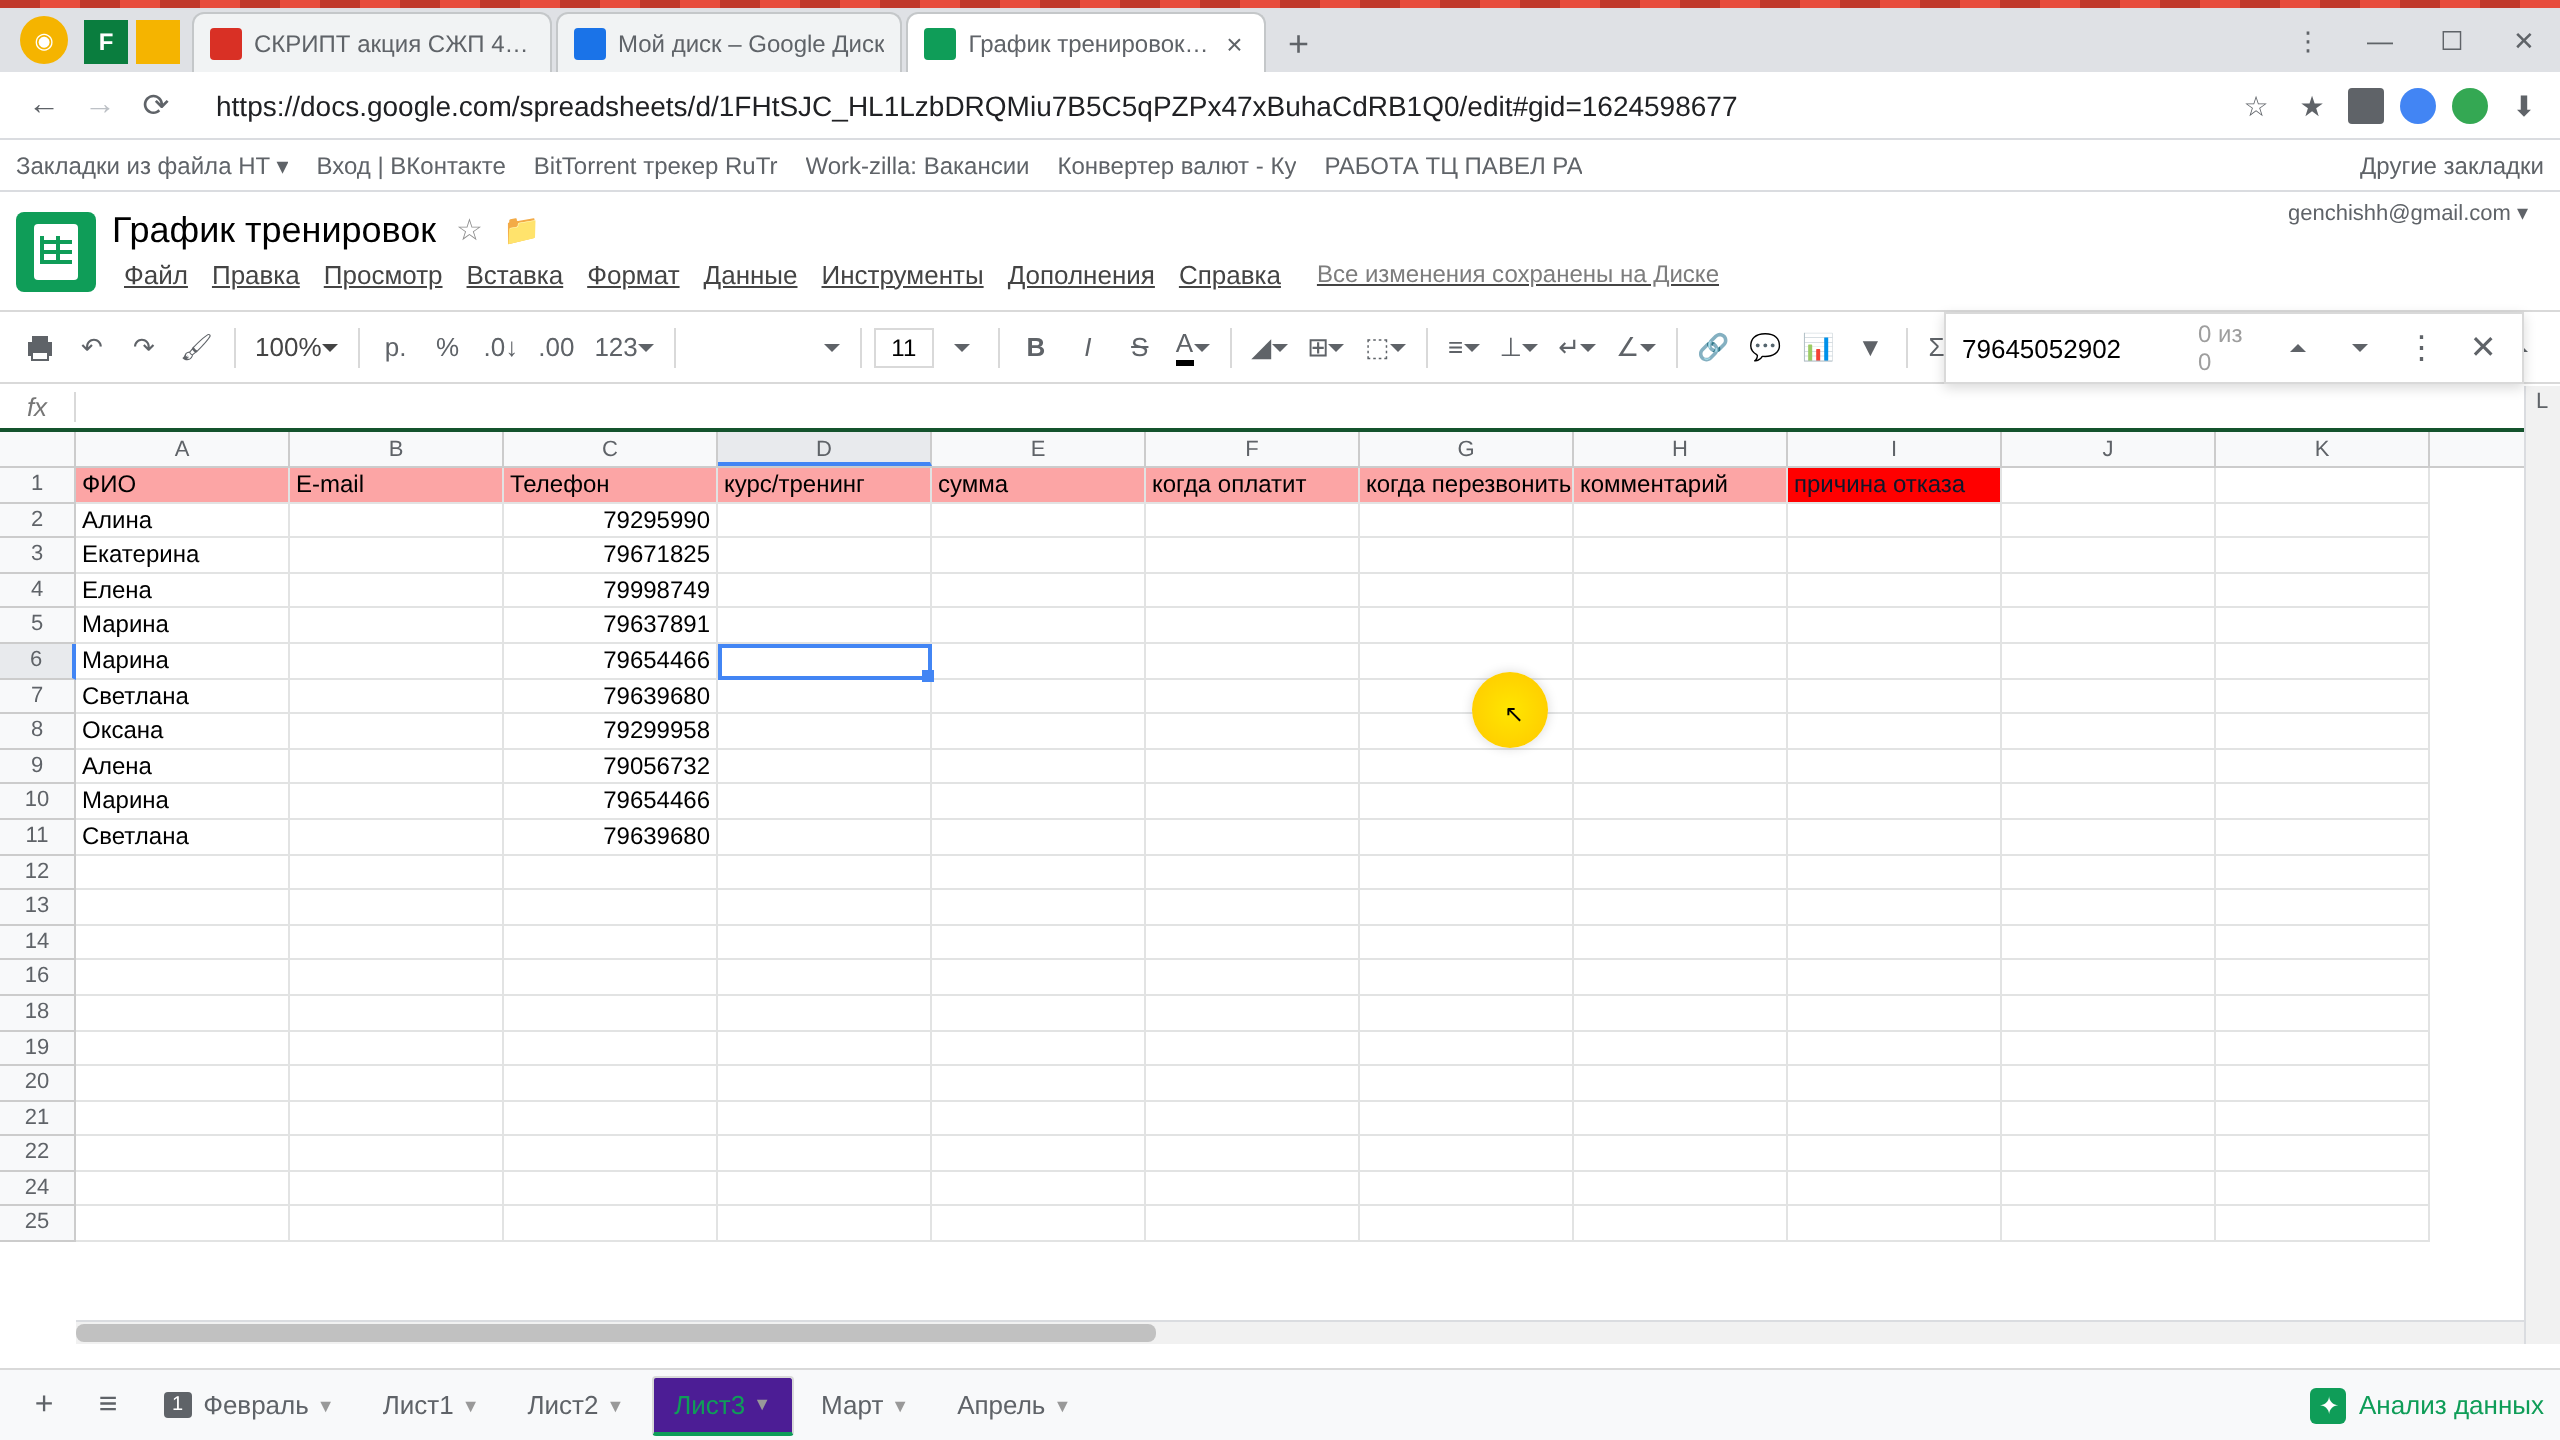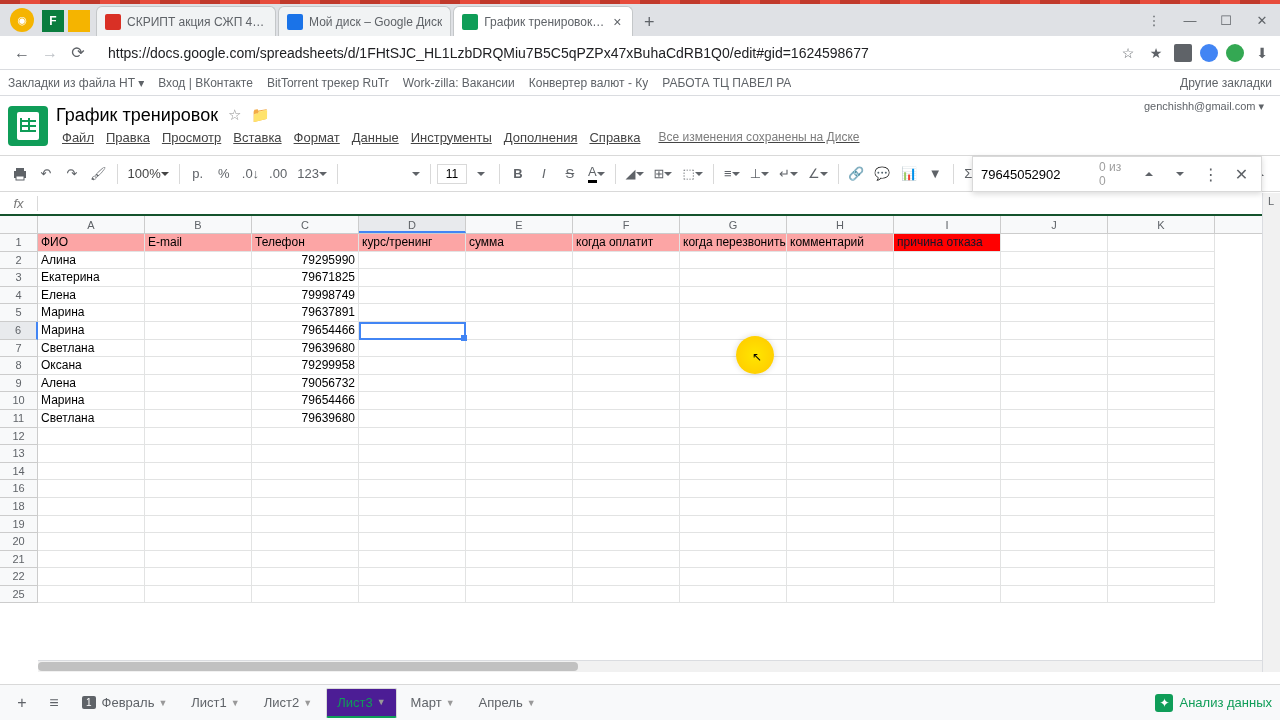--- a/index.html
+++ b/index.html
@@ -549,20 +549,34 @@
         <div class="cell col-D"></div>
         <div class="cell col-E"></div>
         <div class="cell col-F"></div>
         <div class="cell col-G"></div>
         <div class="cell col-H"></div>
         <div class="cell col-I"></div>
         <div class="cell col-J"></div>
         <div class="cell col-K"></div>
       </div>
       <div class="row">
+        <div class="row-h">24</div>
+        <div class="cell col-A"></div>
+        <div class="cell col-B"></div>
+        <div class="cell col-C"></div>
+        <div class="cell col-D"></div>
+        <div class="cell col-E"></div>
+        <div class="cell col-F"></div>
+        <div class="cell col-G"></div>
+        <div class="cell col-H"></div>
+        <div class="cell col-I"></div>
+        <div class="cell col-J"></div>
+        <div class="cell col-K"></div>
+      </div>
+      <div class="row">
         <div class="row-h">25</div>
         <div class="cell col-A"></div>
         <div class="cell col-B"></div>
         <div class="cell col-C"></div>
         <div class="cell col-D"></div>
         <div class="cell col-E"></div>
         <div class="cell col-F"></div>
         <div class="cell col-G"></div>
         <div class="cell col-H"></div>
         <div class="cell col-I"></div>

